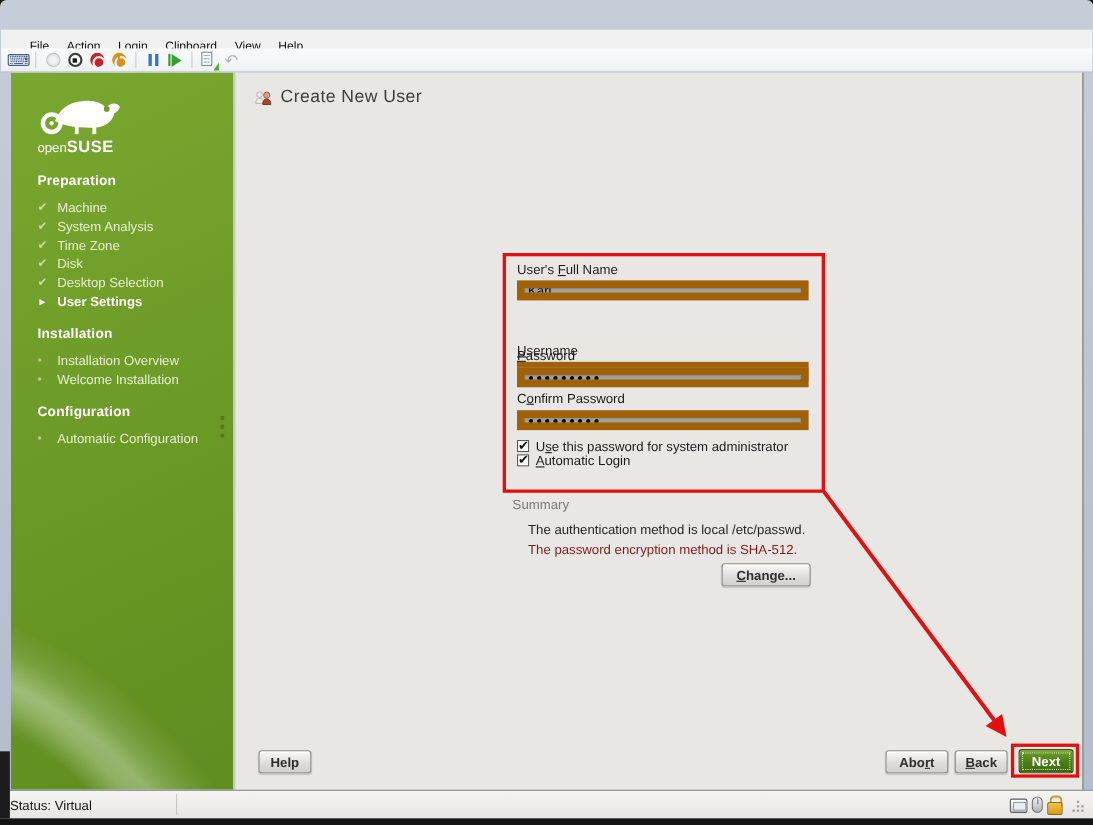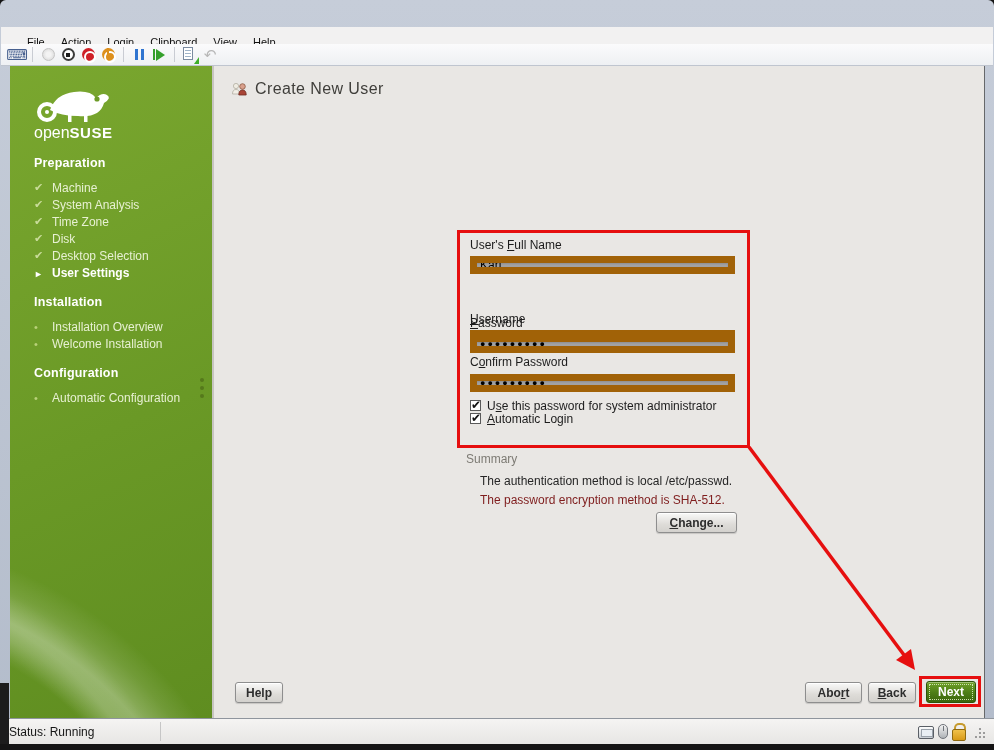--- a/index.html
+++ b/index.html
@@ -71,21 +71,21 @@
 
   
   .sidebar { position:absolute; left:0; top:0; width:204px; height:652px;
     background:
       radial-gradient(circle 560px at -170px 910px, rgba(255,255,255,0) 63%, rgba(255,255,255,0.20) 67%, rgba(255,255,255,0.30) 70%, rgba(255,255,255,0.10) 75%, rgba(255,255,255,0) 79%),
       radial-gradient(circle 400px at -150px 830px, rgba(255,255,255,0) 70%, rgba(255,255,255,0.12) 77%, rgba(255,255,255,0) 84%),
       linear-gradient(155deg,#7aa72f,#6a9926 55%,#5f8d20);
     border-right:2px solid #c7c5c1; padding:16px 0 0 24px; }
   .logo-block { margin-bottom:14px; }
   .wordmark { color:#fff; margin-top:-4px; }
-  .wordmark .wm-open { font-size:16px; }
+  .wordmark .wm-open { font-size:12px; }
   .wordmark .wm-suse { font-size:15px; font-weight:bold; letter-spacing:0.5px; }
   .side-h { color:#fff; font-weight:bold; font-size:12.5px; margin:14px 0 9px 0; letter-spacing:0.2px; }
   .side-item { display:flex; align-items:center; font-size:12px; color:#e7f0d2; height:17px; }
   .side-item .mark { width:18px; font-size:11px; color:#c9dc9a; }
   .side-item[data-state="current"] { color:#fff; font-weight:bold; }
   .side-item[data-state="current"] .mark::before { content:"►"; color:#fff; font-size:9px; }
   .side-item[data-state="done"] .mark::before { content:"✔"; }
   .side-item[data-state="pending"] .mark { color:#b9d179; }
   .side-item[data-state="pending"] .mark::before { content:"•"; }
   .splitter-dots { position:absolute; right:8px; top:312px; width:4px; }
@@ -339,21 +339,21 @@
       </div>
     <div class="next-red-rect"></div>
 
     <svg class="anno-arrow" width="975" height="652" viewBox="0 0 975 652">
       <line x1="739" y1="381" x2="894" y2="589" stroke="#e60f0f" stroke-width="3.5"></line>
       <polygon points="905,604 901,583 886,594" fill="#e60f0f"></polygon>
     </svg>
   </div>
 
   <div class="statusbar">
-    <span class="status-text">Status: Running</span>
+    <span class="status-text">Status: Virtual</span>
     <span class="status-sep"></span>
     <div class="status-icons">
       <span class="si-monitor"></span>
       <span class="si-mouse"></span>
       <span class="si-lock"></span>
       <span class="si-grip"></span>
     </div>
   </div>
 
   <div class="left-notch"></div>

